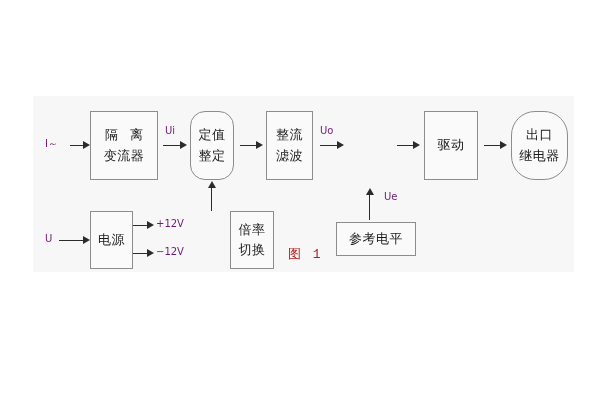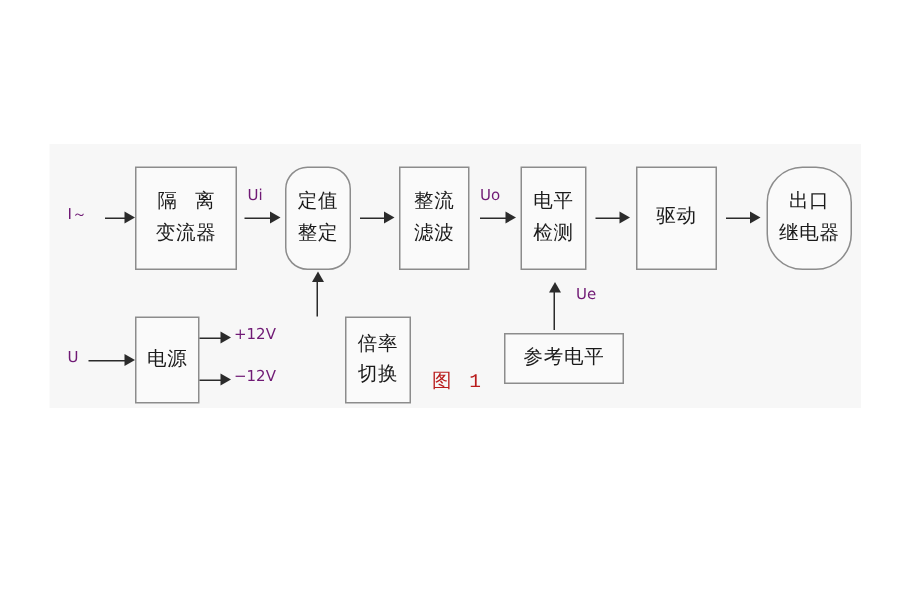--- a/index.html
+++ b/index.html
@@ -121,24 +121,20 @@
 
   <div class="block" style="left:266px; top:111px; width:47px; height:69px;">
     <span class="ln">整流</span>
     <span class="ln">滤波</span>
   </div>
 
   <div class="lbl" style="left:320px; top:126px;">Uo</div>
   <div class="hline" style="left:320px; top:145px; width:18px;"></div>
   <div class="arrow-r" style="left:337px; top:141px;"></div>
 
-  <div class="block" style="left:347px; top:111px; width:44px; height:69px;">
-    <span class="ln">电平</span>
-    <span class="ln">检测</span>
-  </div>
 
   <div class="hline" style="left:397px; top:145px; width:17px;"></div>
   <div class="arrow-r" style="left:413px; top:141px;"></div>
 
   <div class="block" style="left:424px; top:111px; width:54px; height:69px;">
     <span class="ln">驱动</span>
   </div>
 
   <div class="hline" style="left:484px; top:145px; width:17px;"></div>
   <div class="arrow-r" style="left:500px; top:141px;"></div>

